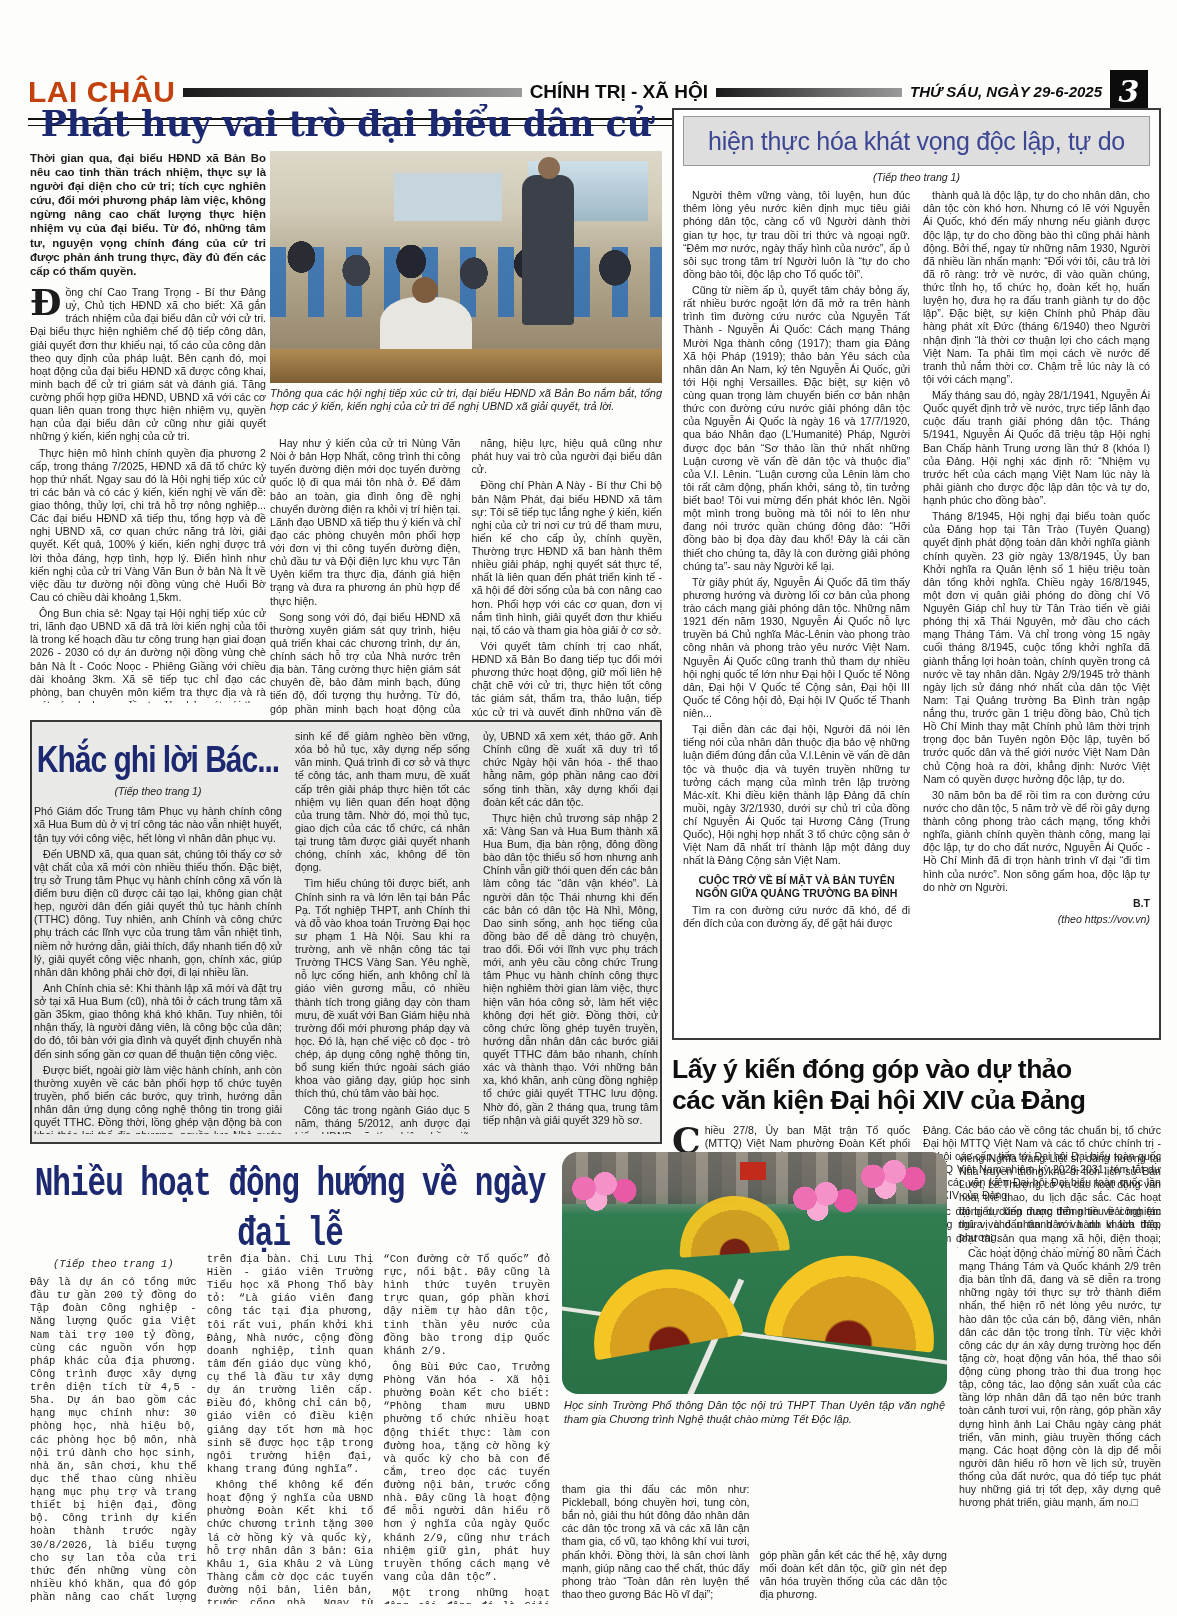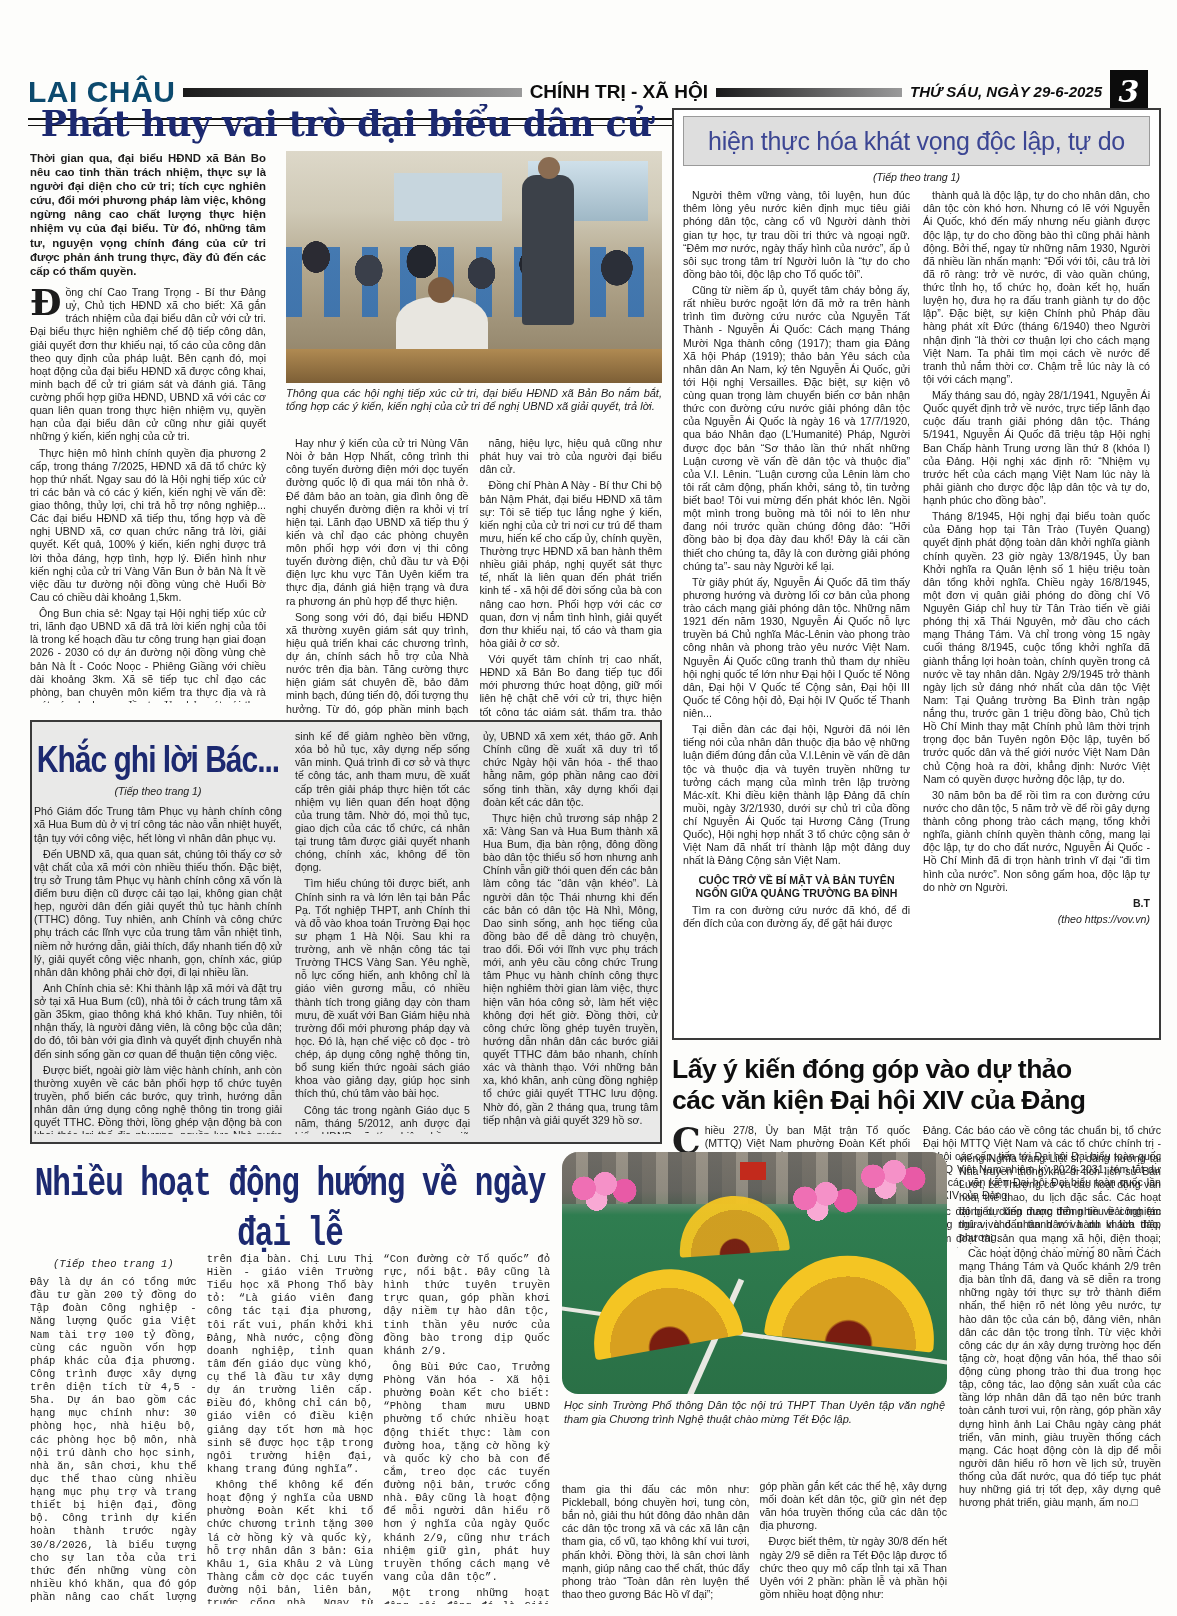--- a/index.html
+++ b/index.html
@@ -3,33 +3,33 @@
 <meta charset="utf-8">
 <style>
   html,body{margin:0;padding:0;background:#f2f0ec;}
   #page{position:relative;width:1177px;height:1616px;background:#fdfdfb;overflow:hidden;
         font-family:"Liberation Sans",sans-serif;font-size:10.6px;line-height:1.24;color:#1c1c1c;}
   p{margin:0 0 3px 0;text-align:justify;text-indent:9px;}
   .nohang{text-indent:0;}
   
   #header{position:absolute;top:70px;left:28px;width:1120px;}
   .mast-row{display:flex;align-items:center;gap:8px;}
-  .mast-title{font-size:30px;font-weight:bold;letter-spacing:0.5px;color:#0c4a6e;white-space:nowrap;}
+  .mast-title{font-size:30px;font-weight:bold;letter-spacing:0.5px;color:#c2410c;white-space:nowrap;}
   .mast-bar{height:9px;flex:1;background:linear-gradient(90deg,#1a1a1a,#9a9a9a);}
   .mast-bar2{height:9px;flex:0.55;background:linear-gradient(90deg,#1a1a1a,#9a9a9a);}
   .mast-cat{font-size:19px;font-weight:bold;white-space:nowrap;color:#0d0d0d;}
   .mast-date{font-size:15px;font-weight:bold;font-style:italic;white-space:nowrap;color:#0d0d0d;}
   .page-num{width:38px;height:44px;background:#0c0c0c;color:#fff;font-family:"DejaVu Serif",serif;
             font-size:30px;font-weight:bold;font-style:italic;display:flex;align-items:center;justify-content:center;}
   .mast-rule{margin-top:4px;height:5px;border-top:2px solid #111;border-bottom:1.5px solid #111;}
   
   #article1{position:absolute;top:104px;left:30px;width:632px;height:612px;overflow:hidden;}
   .a1-headline{font-family:"DejaVu Serif",serif;font-weight:bold;font-size:35px;line-height:1.05;
                color:#1c2970;text-align:center;margin:2px 0 8px 0;letter-spacing:-0.5px;}
-  .a1-body{display:flex;gap:20px;}
+  .a1-body{display:flex;gap:4px;}
   .a1-col1{width:236px;height:552px;overflow:hidden;}
   .lede{font-weight:bold;font-size:11.4px;margin-bottom:8px;}
   .dropcap{float:left;font-family:"DejaVu Serif",serif;font-weight:bold;font-size:36px;line-height:0.82;
            padding:2px 4px 0 0;}
   .a1-right{flex:1;display:flex;flex-direction:column;}
   .photo1{position:relative;height:232px;background:linear-gradient(180deg,#ddd8c9 0%,#cfc9b6 26%,#b2a68c 52%,#8a7c62 100%);overflow:hidden;}
   .p1-window{position:absolute;top:10px;right:14px;width:120px;height:60px;background:
      linear-gradient(180deg,#cfe0ea,#9fb8c6);box-shadow:-140px 6px 0 -6px #c7d6de;}
   .p1-chairs{position:absolute;top:96px;left:0;right:0;height:70px;opacity:0.85;background:
      repeating-linear-gradient(90deg,#2f6fb5 0 16px,rgba(0,0,0,0) 16px 38px);}
@@ -260,21 +260,20 @@
         <div class="bloom b2"></div>
         <div class="bloom b3"></div>
       </div>
       <div class="a5-caption">Học sinh Trường Phổ thông Dân tộc nội trú THPT Than Uyên tập văn nghệ tham gia Chương trình Nghệ thuật chào mừng Tết Độc lập.</div>
       <div class="a5-cols2">
         <div class="a5-col">
           <p class="nohang">tham gia thi đấu các môn như: Pickleball, bóng chuyền hơi, tung còn, bắn nỏ, giải thu hút đông đảo nhân dân các dân tộc trong xã và các xã lân cận tham gia, cổ vũ, tạo không khí vui tươi, phấn khởi. Đồng thời, là sân chơi lành mạnh, giúp nâng cao thể chất, thúc đẩy phong trào “Toàn dân rèn luyện thể thao theo gương Bác Hồ vĩ đại”;</p>
         </div>
         <div class="a5-col">
           <p class="nohang">góp phần gắn kết các thế hệ, xây dựng mối đoàn kết dân tộc, giữ gìn nét đẹp văn hóa truyền thống của các dân tộc địa phương.</p>
-          <p>Được biết thêm, từ ngày 30/8 đến hết ngày 2/9 sẽ diễn ra Tết Độc lập được tổ chức theo quy mô cấp tỉnh tại xã Than Uyên với 2 phần: phần lễ và phần hội gồm nhiều hoạt động như:</p>
         </div>
       </div>
     </div>
     <div class="a5-right">
       <p class="nohang">viếng Nghĩa trang Liệt sĩ, dâng hương tại Nhà truyền thống khu di tích lịch sử Bản Lướt, Lễ Thượng cờ và các hoạt động văn hoá, thể thao, du lịch đặc sắc. Các hoạt động dự kiến mang đến nhiều trải nghiệm thú vị cho nhân dân và du khách thập phương.</p>
       <p>Các hoạt động chào mừng 80 năm Cách mạng Tháng Tám và Quốc khánh 2/9 trên địa bàn tỉnh đã, đang và sẽ diễn ra trong những ngày tới thực sự trở thành điểm nhấn, thể hiện rõ nét lòng yêu nước, tự hào dân tộc của cán bộ, đảng viên, nhân dân các dân tộc trong tỉnh. Từ việc khởi công các dự án xây dựng trường học đến tặng cờ, hoạt động văn hóa, thể thao sôi động cùng phong trào thi đua trong học tập, công tác, lao động sản xuất của các tầng lớp nhân dân đã tạo nên bức tranh toàn cảnh tươi vui, rộn ràng, góp phần xây dựng hình ảnh Lai Châu ngày càng phát triển, văn minh, giàu truyền thống cách mạng. Các hoạt động còn là dịp để mỗi người dân hiểu rõ hơn về lịch sử, truyền thống của đất nước, qua đó tiếp tục phát huy những giá trị tốt đẹp, xây dựng quê hương phát triển, giàu mạnh, ấm no.□</p>
     </div>
   </div>
 
 </div>

